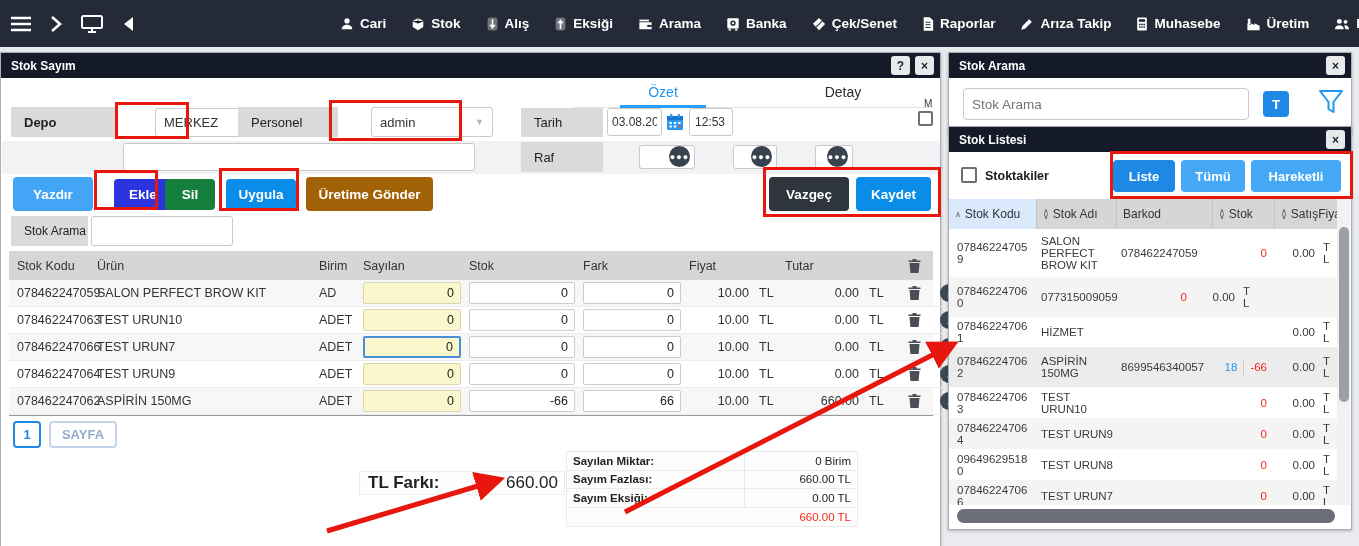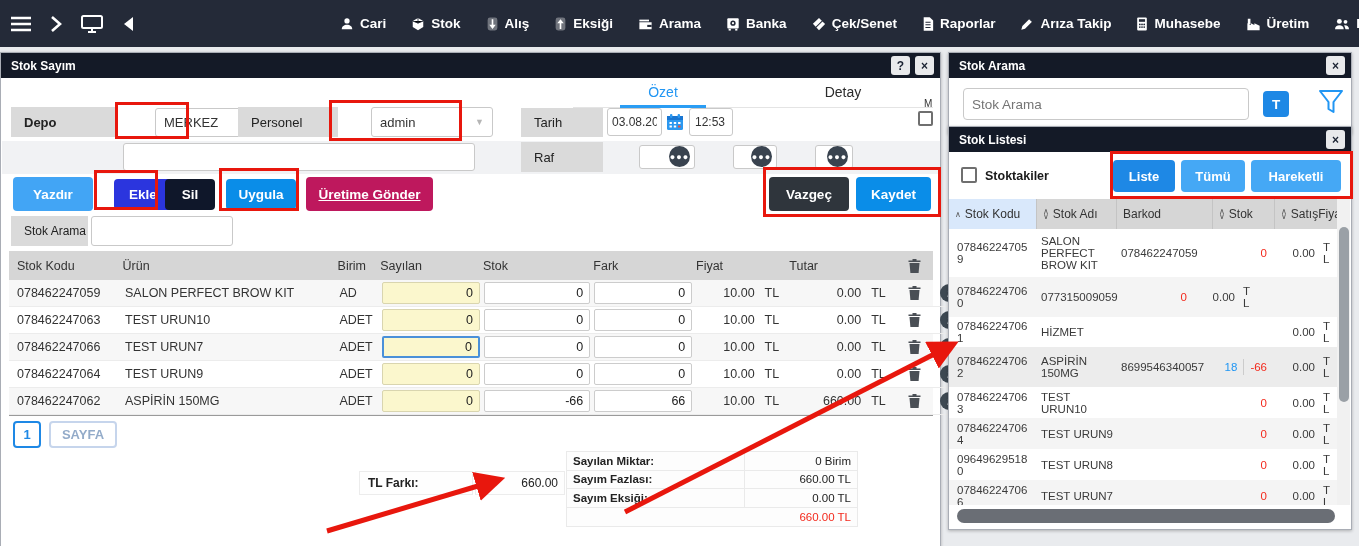--- a/index.html
+++ b/index.html
@@ -46,40 +46,40 @@
          align-items:center; justify-content:center; cursor:pointer; position:absolute; }
 
   
   .mhead { position:absolute; left:8px; top:198px; width:924px; height:29px; background:#d6d6d6;
            display:flex; align-items:center; font-size:13px; color:#333; }
   .mbody { position:absolute; left:8px; top:227px; width:956px; }
   .mrow { display:flex; height:27px; align-items:center; border-bottom:1px solid #ececec; }
   .mrow:nth-child(odd) .rowbg { background:#f7f7f7; }
   .mrow .rowbg { display:flex; align-items:center; height:100%; width:924px; }
   .endline { position:absolute; left:8px; top:362px; width:924px; border-top:1px solid #9a9a9a; }
-  .c-code{width:88px;padding-left:8px;} .c-urun{width:222px;margin-left:28px;} .c-birim{width:44px;}
+  .c-code{width:88px;padding-left:8px;} .c-urun{width:222px;} .c-birim{width:44px;}
   .c-sayilan{width:106px;} .c-stok{width:114px;} .c-fark{width:106px;}
   .c-fiyat{width:60px;text-align:right;} .c-ftl{width:36px;padding-left:10px;}
   .c-tutar{width:74px;text-align:right;} .c-ttl{width:36px;padding-left:10px;}
   .c-trash{width:38px;display:flex;justify-content:center;} .c-info{width:32px;display:flex;justify-content:center;}
   .mrow, .mhead { font-size:12.5px; color:#333; }
   .cell-input { width:98px; height:22px; border:1px solid #ccc; border-radius:2px; text-align:right;
                 padding-right:6px; font-size:12.5px; color:#222; }
   .w104 { width:106px; }
   .yellow { background:#fbf7cd; border-color:#d9d5af; }
   .focused { border:2px solid #4a90d9; }
   .info-ic { width:18px; height:18px; border-radius:50%; background:#3d4852; color:#fff;
              font-family:"Liberation Serif",serif; font-style:italic; font-weight:700; font-size:12px;
              display:flex; align-items:center; justify-content:center; cursor:pointer; }
 
   .pgbtn { position:absolute; border-radius:4px; font-weight:700; font-size:13px; display:flex;
            align-items:center; justify-content:center; background:#fff; cursor:pointer; }
 
   
-  .tlbox { position:absolute; background:#fefefe; border:1px solid #ececec; font-size:12px; color:#222;
+  .tlbox { position:absolute; background:#fefefe; border:1px solid #ececec; font-size:17px; color:#222;
            display:flex; align-items:center; }
   .sumgrid { position:absolute; left:565px; top:398px; width:292px; font-size:11.5px; color:#222;
              border:1px solid #eaeaea; background:#fdfdfd; }
   .sumrow { display:flex; height:18.5px; align-items:center; border-bottom:1px solid #eaeaea; }
   .sumrow:last-child { border-bottom:none; }
   .sumlab { width:178px; font-weight:700; padding-left:6px; border-right:1px solid #eaeaea; height:100%;
             display:flex; align-items:center; }
   .sumval { flex:1; text-align:right; padding-right:6px; }
   .red { color:#f32a1d !important; }
   .blue { color:#2196f3 !important; }
@@ -330,23 +330,23 @@
     </div>
   <div class="dotbtn abs" style="left:750px;top:93px;">●●●</div>
   <div class="sel abs" style="left:782px;top:92px;width:38px;height:24px;">
       <span></span>
       <span class="caret">▼</span>
     </div>
   <div class="dotbtn abs" style="left:826px;top:93px;">●●●</div>
 
   <button class="btn" style="left:12px;top:124px;width:80px;height:34px;background:#42a5f5;">Yazdır</button>
   <button class="btn" style="left:99px;top:126px;width:58px;height:31px;background:#2b35de;margin-left:14px;">Ekle</button>
-  <button class="btn" style="left:164px;top:126px;width:50px;height:31px;background:#0f172a;">Sil</button>
+  <button class="btn" style="left:164px;top:126px;width:50px;height:31px;background:#15803d;">Sil</button>
   <button class="btn" style="left:225px;top:126px;width:70px;height:31px;background:#0a8de8;">Uygula</button>
-  <button class="btn" style="left:305px;top:124px;width:127px;height:34px;background:#be185d;text-decoration:underline;">Üretime Gönder</button>
+  <button class="btn" style="left:305px;top:124px;width:127px;height:34px;background:#a16207;">Üretime Gönder</button>
   <button class="btn" style="left:768px;top:124px;width:80px;height:34px;background:#2f353c;">Vazgeç</button>
   <button class="btn" style="left:855px;top:124px;width:75px;height:34px;background:#0a8de8;">Kaydet</button>
 
   <div class="chip abs" style="left:10px;top:163px;width:77px;height:30px;font-size:12px;">Stok Arama</div>
   <input class="inp abs" style="left: 90px; top: 163px; width: 142px; height: 30px;" value="">
 
   <div class="mhead">
     <div class="c-code">Stok Kodu</div>
     <div class="c-urun">Ürün</div>
     <div class="c-birim">Birim</div>

